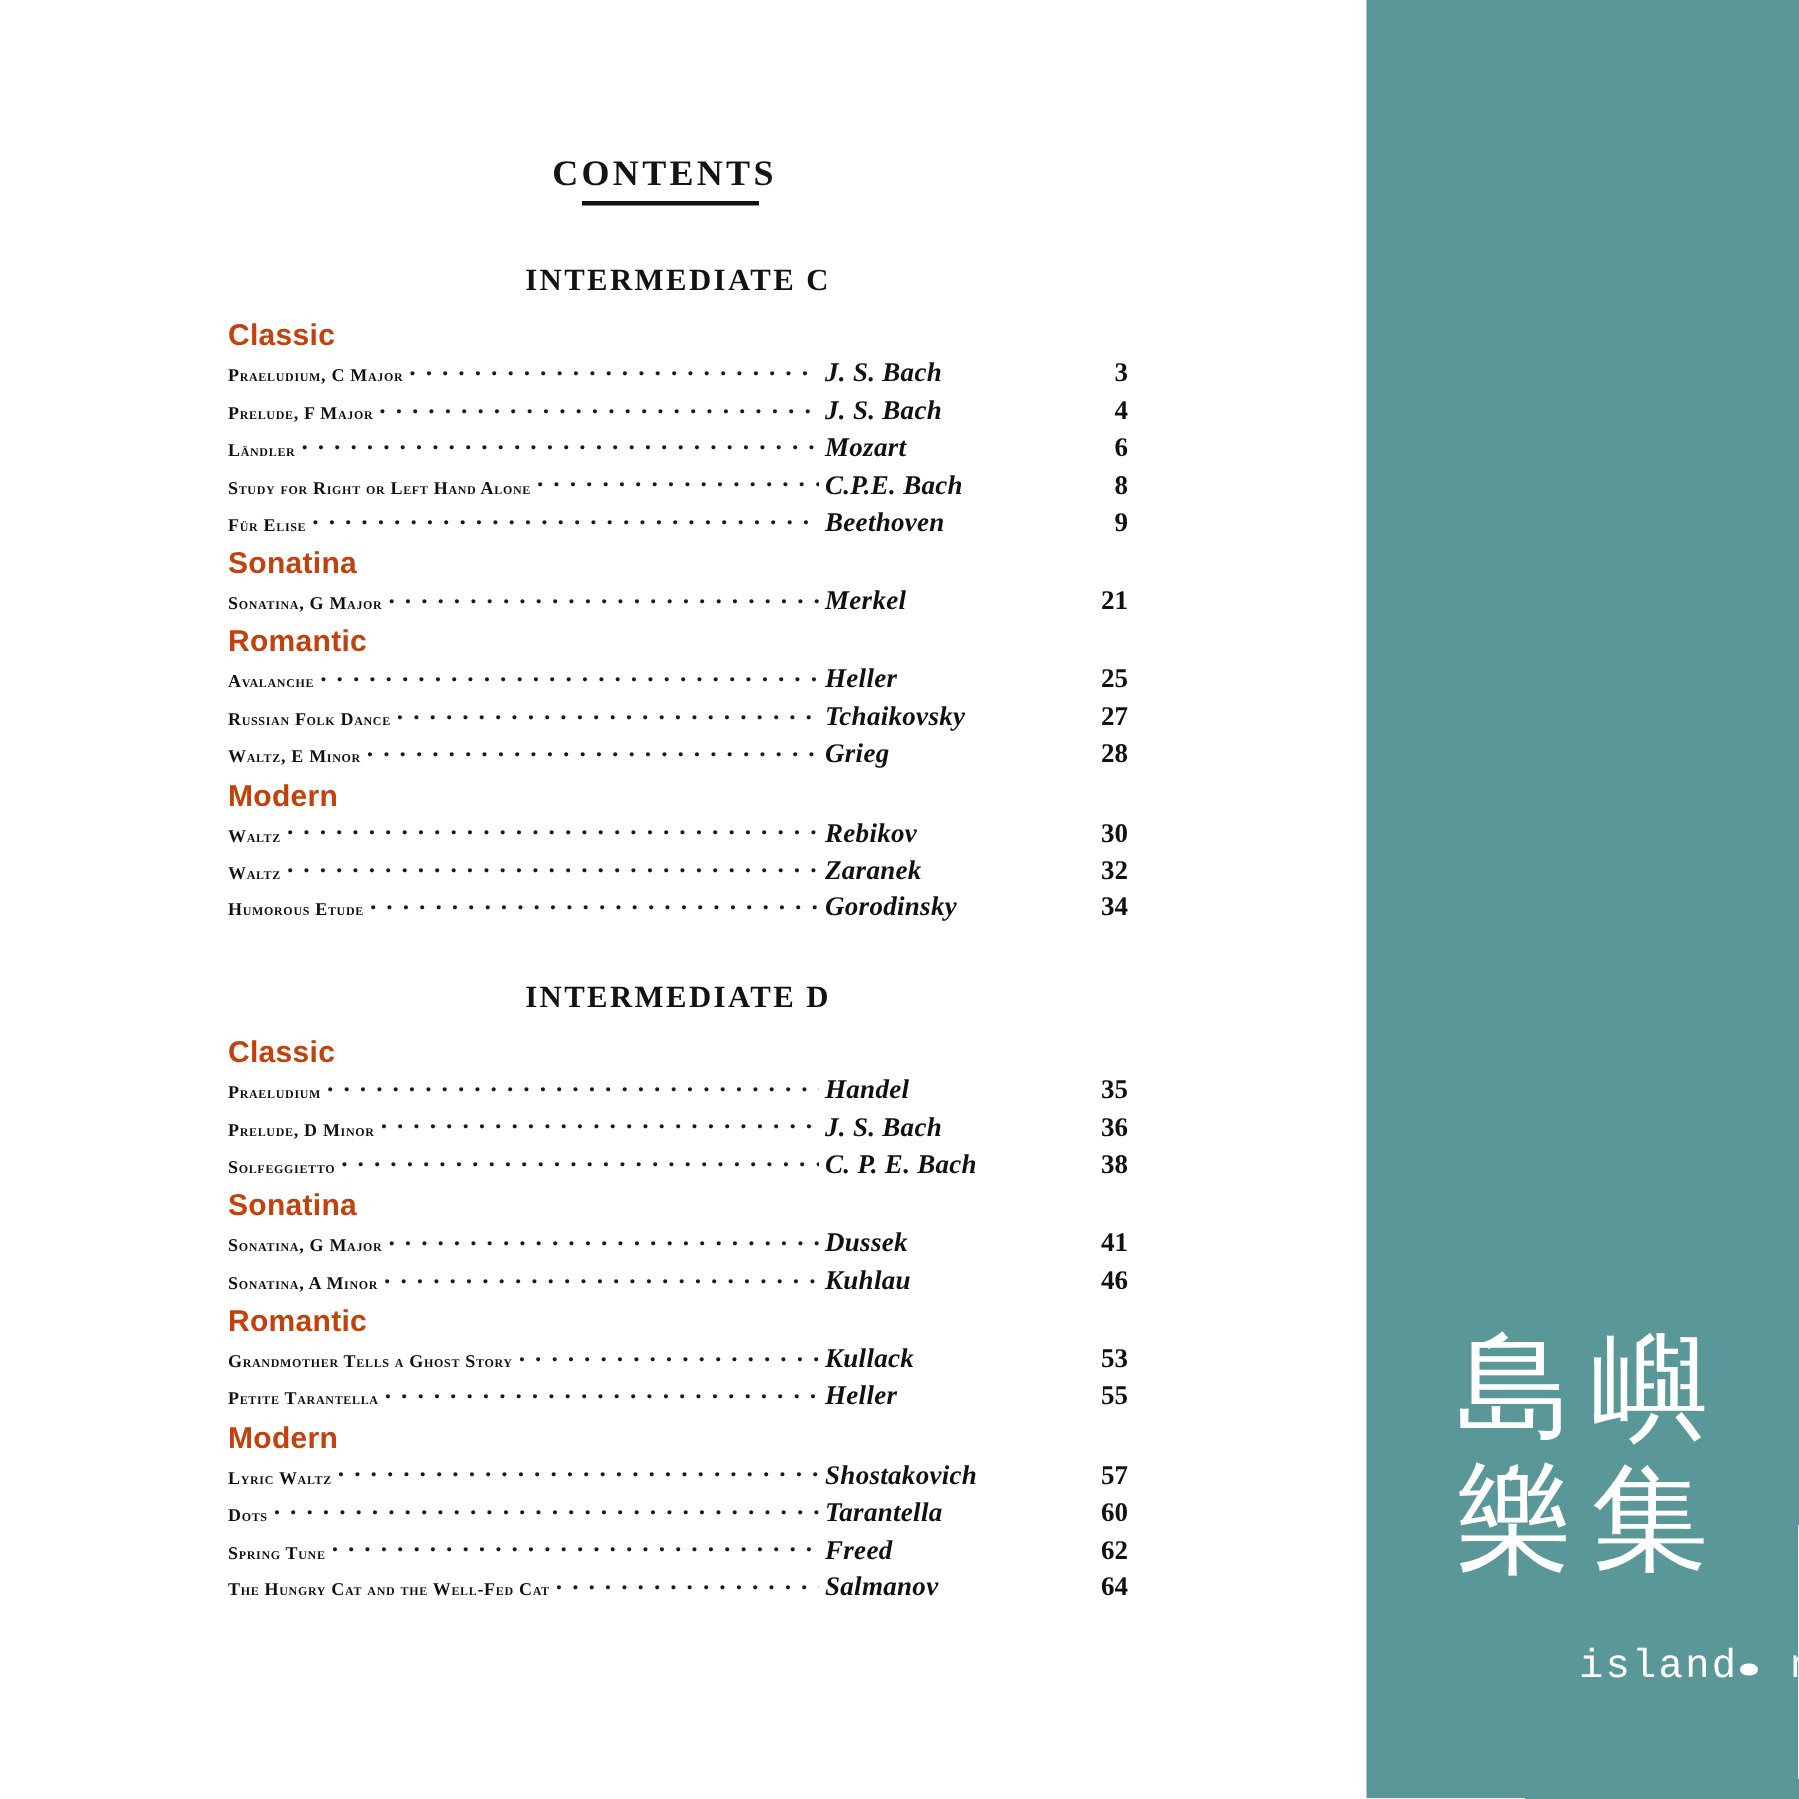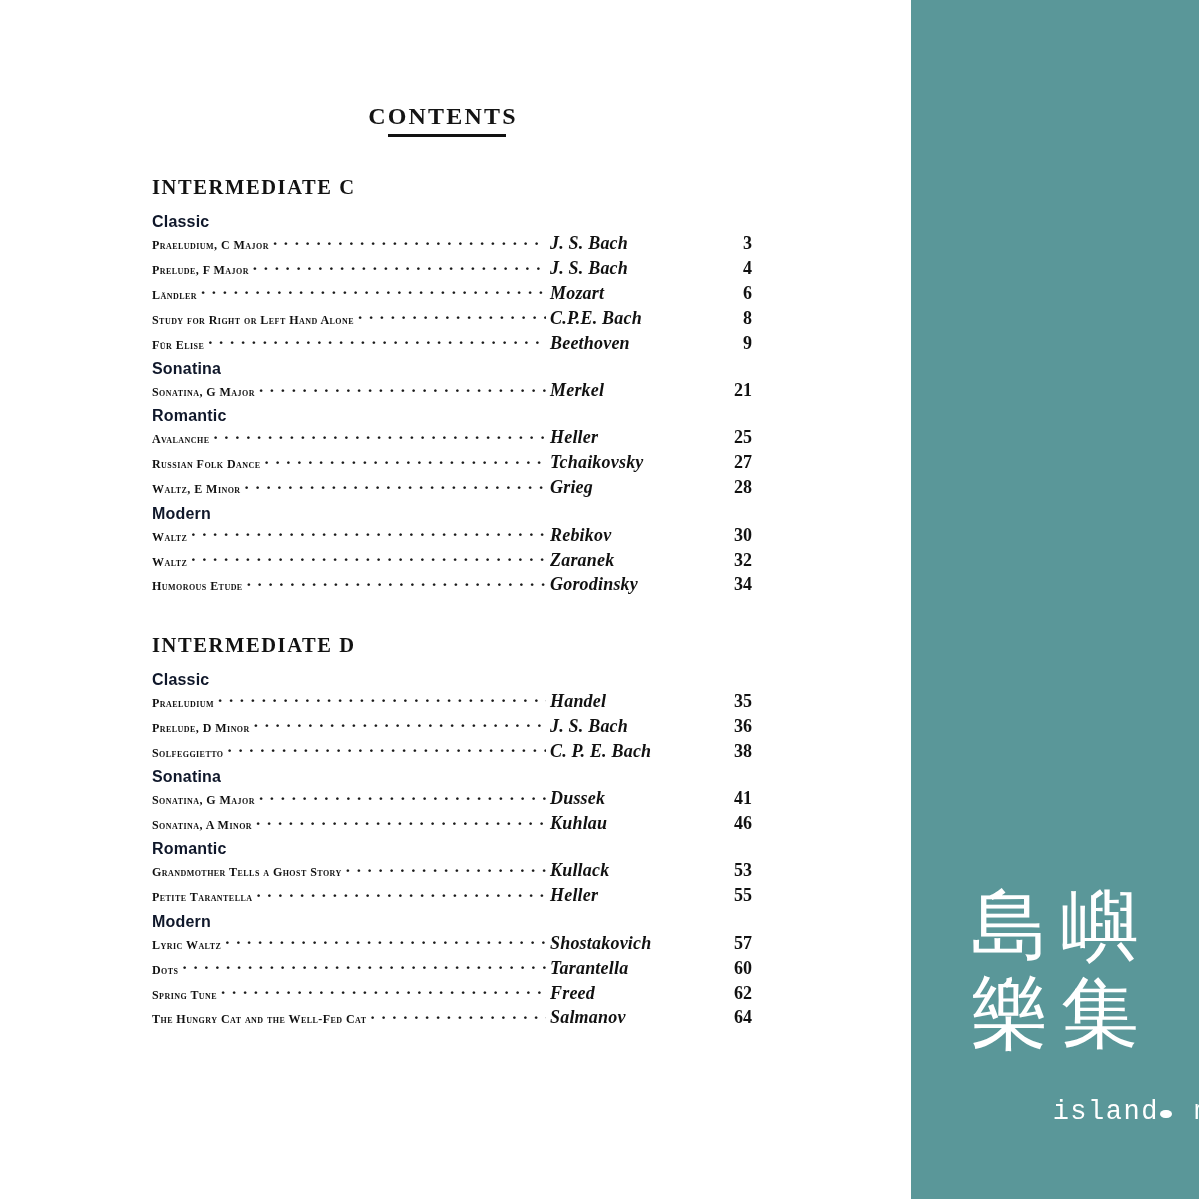--- a/index.html
+++ b/index.html
@@ -101,34 +101,34 @@
 
   #toc {
     position: absolute;
     top: 176px;
     left: 152px;
     width: 600px;
   }
 
   .part { margin-bottom: 0; }
   .part-title {
-    text-align: left;
+    text-align: center;
     font-weight: bold;
     font-size: 20.5px;
     letter-spacing: 1.6px;
     color: #121212;
     margin: 0 0 14px 0;
   }
   .part2 .part-title { margin-top: 36px; }
 
   .group-head {
     font-family: "Liberation Sans", "DejaVu Sans", sans-serif;
     font-weight: bold;
-    font-size: 16px;
-    color: #0f172a;
+    font-size: 20px;
+    color: #c2410c;
     margin: 0 0 1px 0;
     letter-spacing: 0.2px;
   }
   .group + .group { margin-top: 4px; }
 
   .entry {
     display: flex;
     align-items: baseline;
     font-size: 17.5px;
     line-height: 21.4px;

